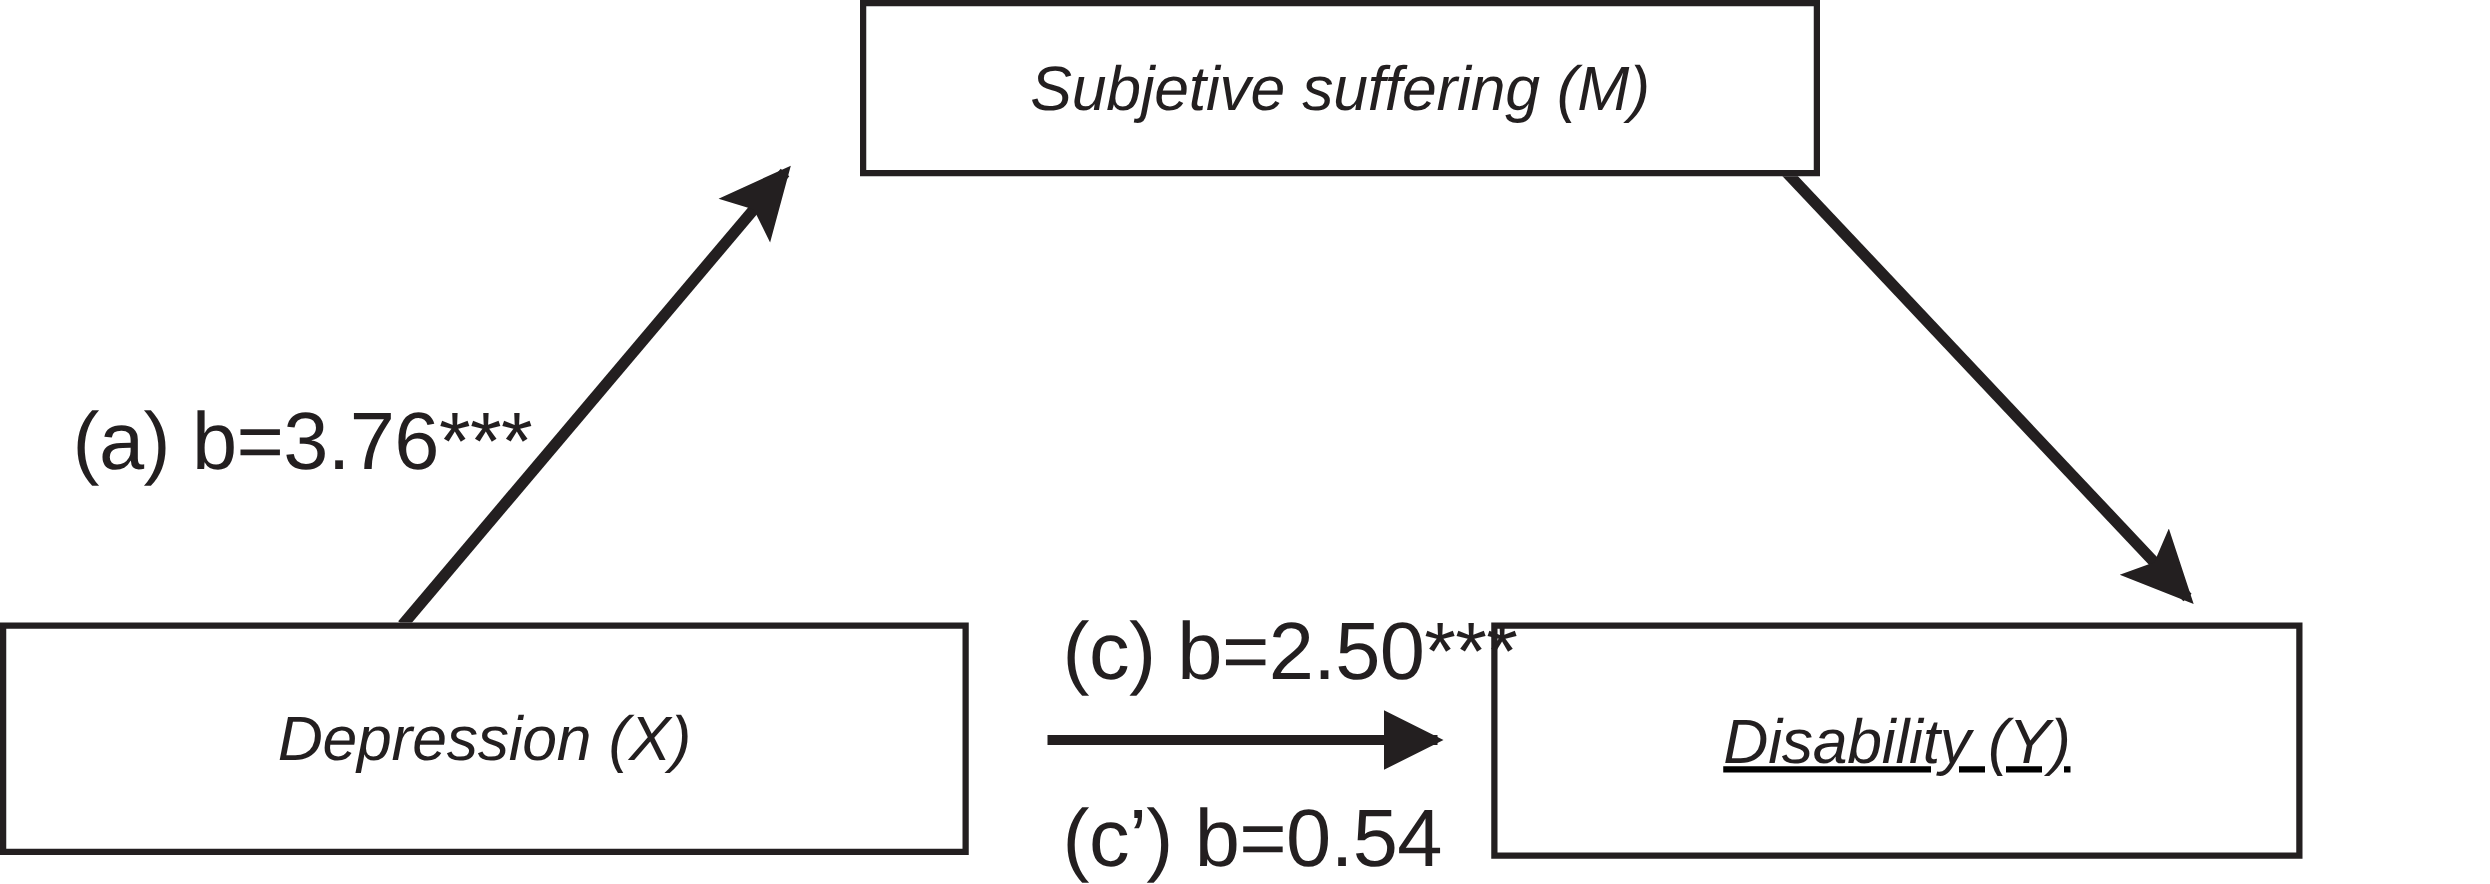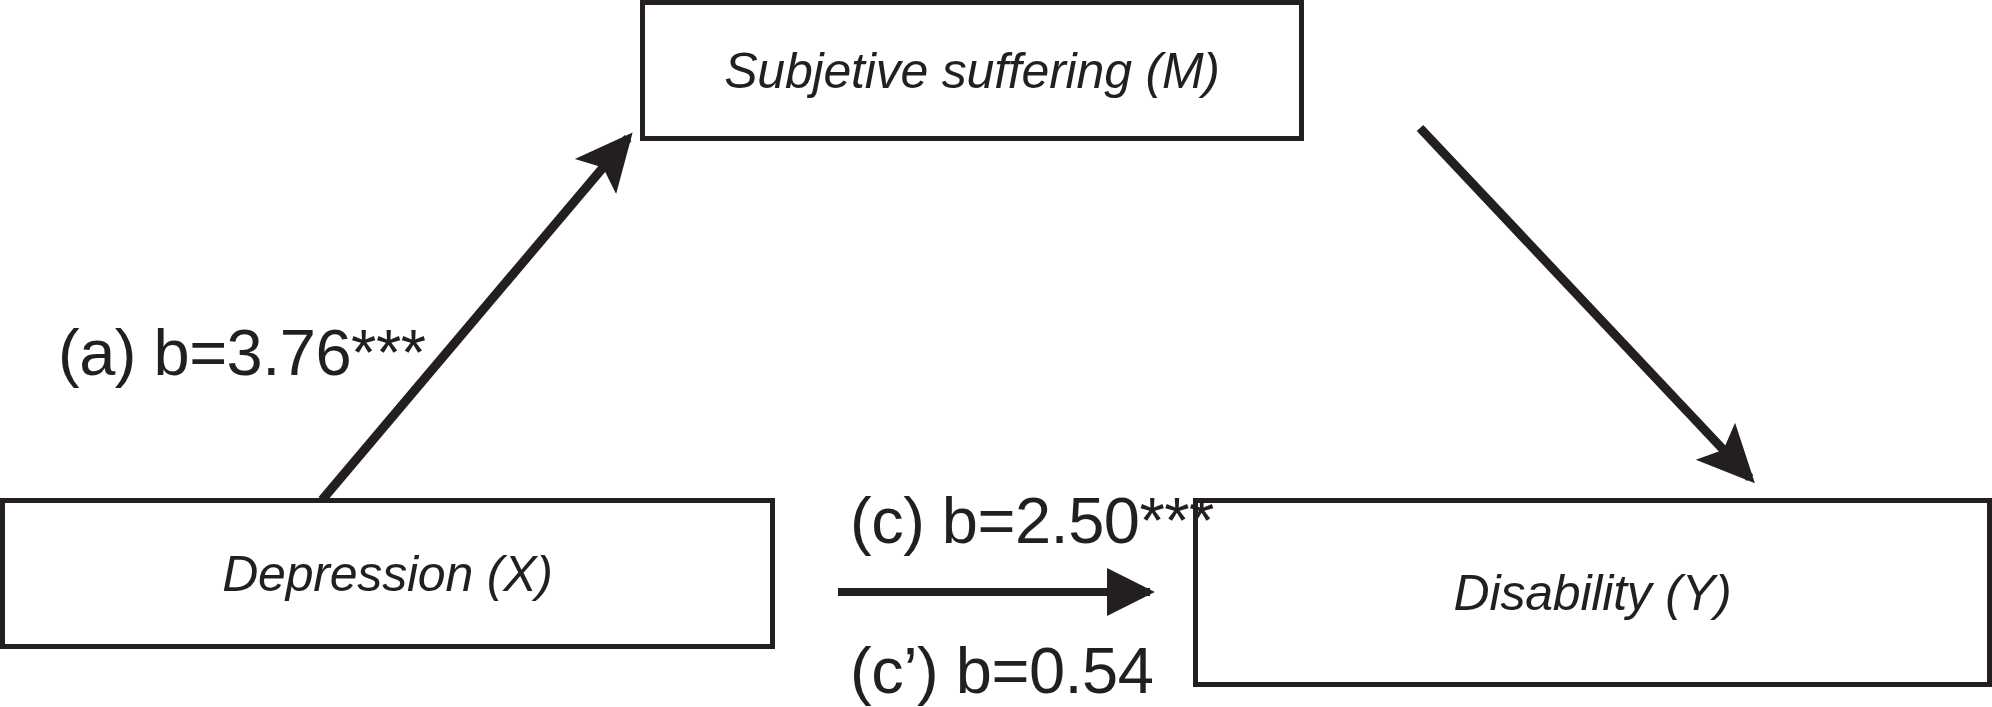--- a/index.html
+++ b/index.html
@@ -33,36 +33,37 @@
     font-family: "Liberation Sans", sans-serif;
     font-style: italic;
     font-weight: 400;
     font-size: 50px;
     line-height: 1;
     color: #231f20;
     white-space: nowrap;
     letter-spacing: -0.2px;
   }
   #box-mediator {
-    left: 640px;
+    left: 688px;
     top: 0px;
-    width: 664px;
+    width: 768px;
     height: 141px;
   }
   #box-predictor {
     left: 0px;
     top: 498px;
     width: 775px;
-    height: 151px;
+    height: 186px;
   }
   #box-outcome {
     left: 1193px;
     top: 498px;
-    width: 799px;
+    width: 649px;
     height: 189px;
+    text-decoration: underline;
   }
   
   .path-label {
     position: absolute;
     font-family: "Liberation Sans", sans-serif;
     font-style: normal;
     font-weight: 400;
     font-size: 65px;
     line-height: 1;
     color: #231f20;

